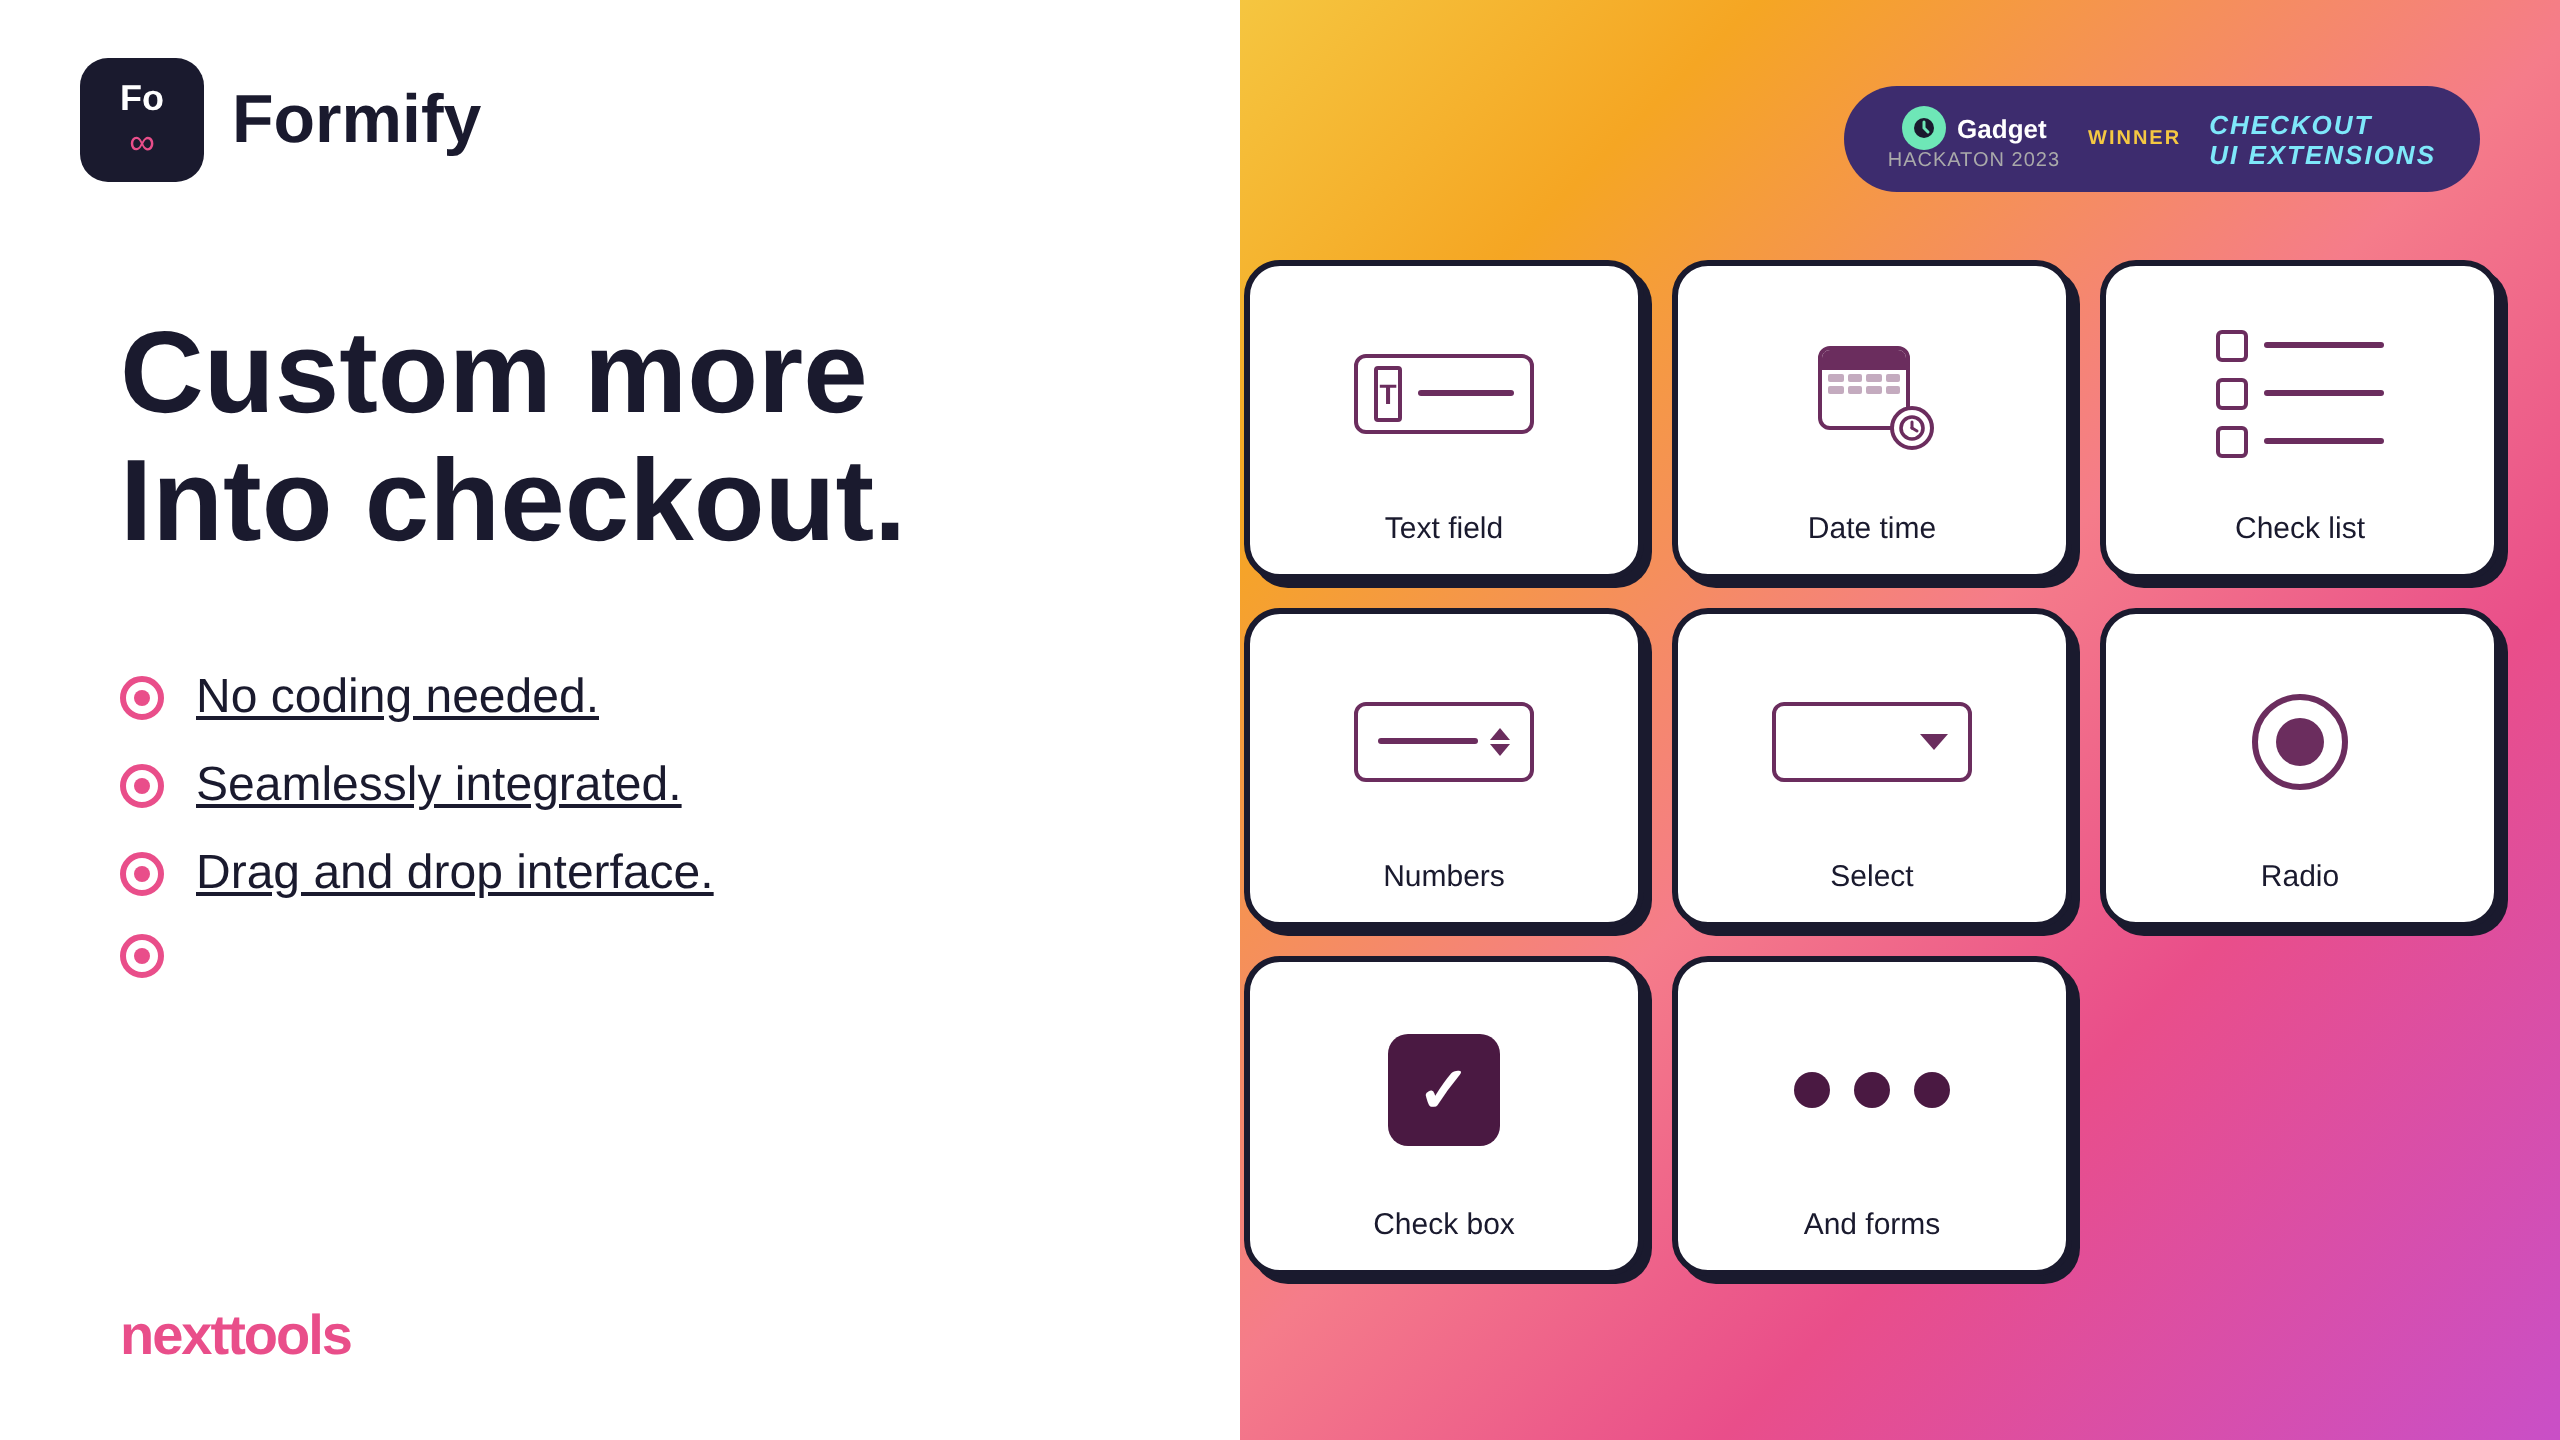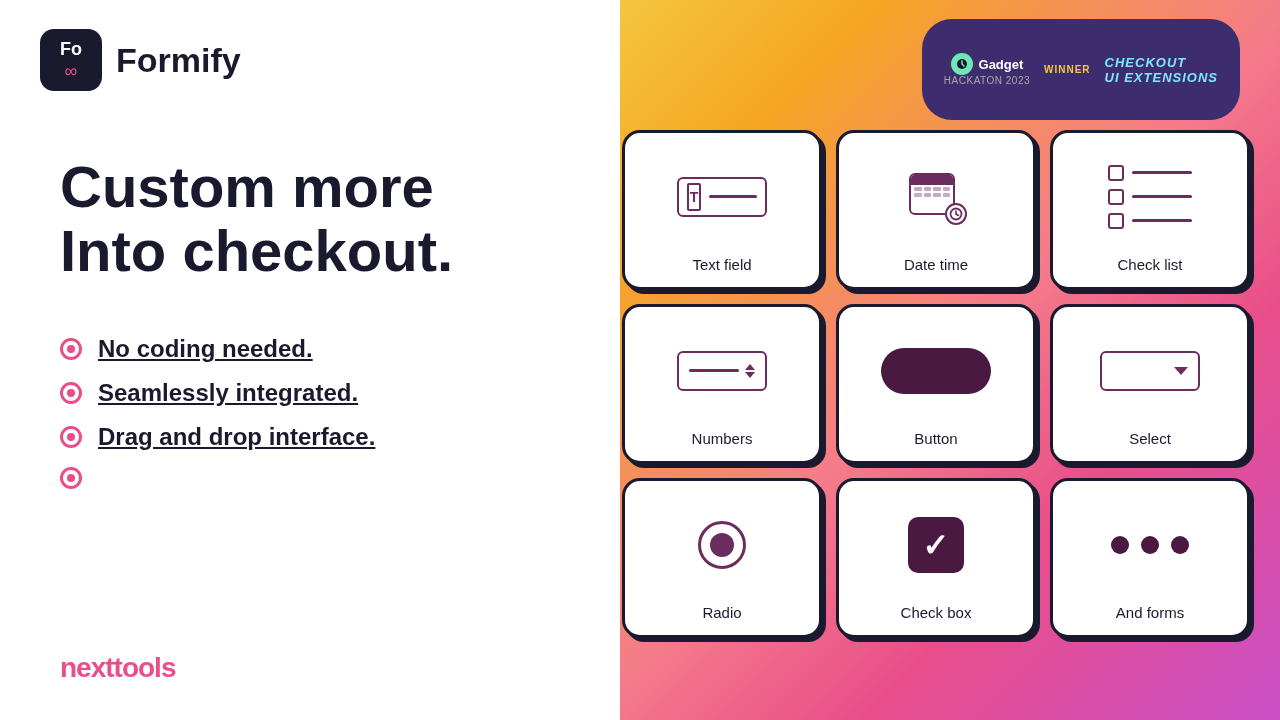--- a/index.html
+++ b/index.html
@@ -36,20 +36,21 @@
 
     
     .header {
       position: absolute;
       top: 0;
       left: 0;
       width: 1280px;
       height: 120px;
       z-index: 10;
       display: flex;
+      align-items: center;
       justify-content: space-between;
       padding: 0 40px;
     }
 
     .logo-area {
       display: flex;
       align-items: center;
       gap: 14px;
     }
 
@@ -195,21 +196,21 @@
 
     .bullet-inner {
       width: 8px;
       height: 8px;
       border-radius: 50%;
       background: #e94e8a;
     }
 
     .feature-text {
       font-size: 24px;
-      font-weight: 700;
+      font-weight: 400;
       color: #1a1a2e;
       text-decoration: underline;
       text-decoration-color: #1a1a2e;
     }
 
     
     .bottom-logo {
       position: absolute;
       bottom: 36px;
       left: 60px;
@@ -579,26 +580,20 @@
         <div style="width:50px; height:3px; background:#6b2d5e; border-radius:2px;"></div>
         <div class="numbers-arrows">
           <div class="arrow-up"></div>
           <div class="arrow-down"></div>
         </div>
       </div>
     </div>
     <span class="component-label">Numbers</span>
   </div>
 
-  <div class="component-card">
-    <div class="component-icon">
-      <div class="button-pill"></div>
-    </div>
-    <span class="component-label">Button</span>
-  </div>
 
   <div class="component-card">
     <div class="component-icon">
       <div class="select-box">
         <div class="select-arrow"></div>
       </div>
     </div>
     <span class="component-label">Select</span>
   </div>
 

